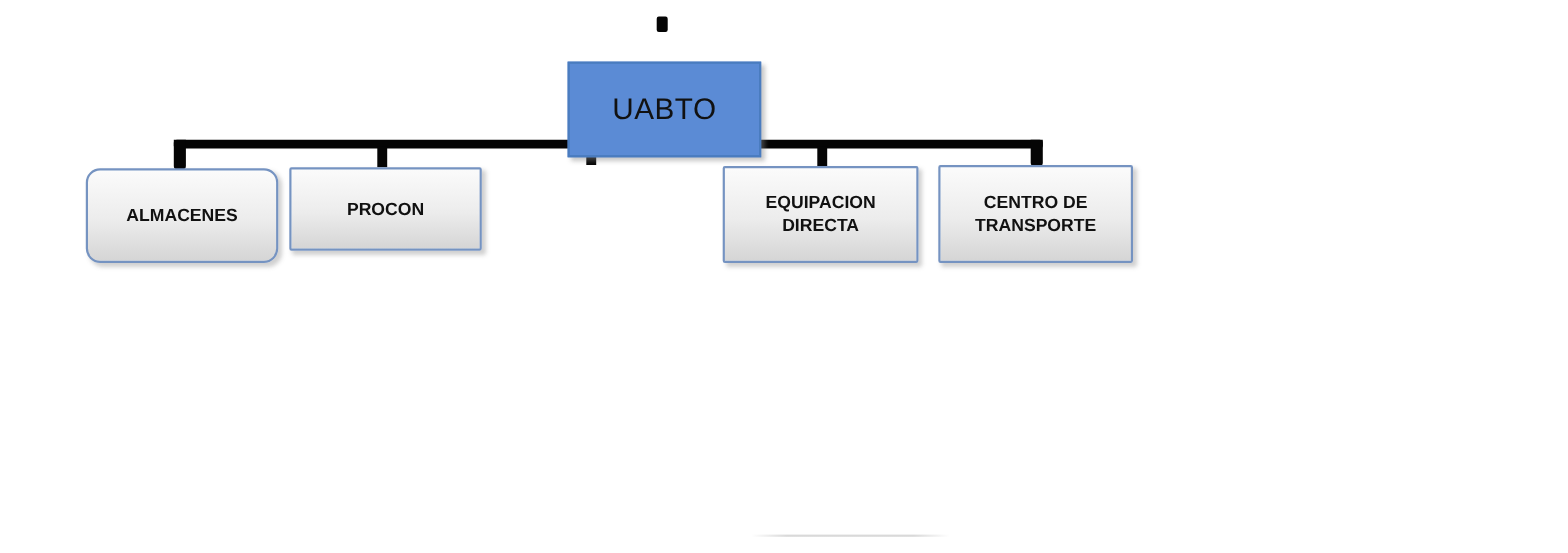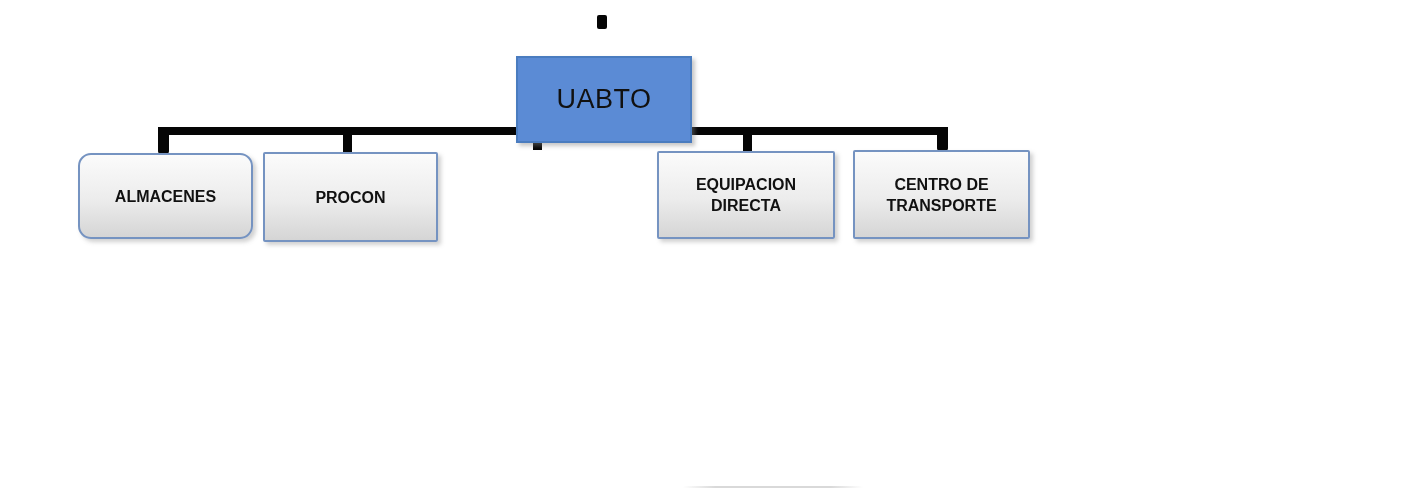--- a/index.html
+++ b/index.html
@@ -43,21 +43,21 @@
     background:linear-gradient(to bottom, var(--child-fill-top) 0%, #ececec 55%, var(--child-fill-bottom) 100%);
     border:2px solid var(--child-border);
     border-radius:2px;
     box-shadow:3px 3px 4px rgba(120,120,120,.35);
     font-size:16px;
     font-weight:bold;
     line-height:21px;
     padding:4px 10px;
   }
   .node-c1{left:78px;  top:153px; width:175px; height:86px;border-radius:13px;}
-  .node-c2{left:263px; top:152px; width:175px; height:90px;}
+  .node-c2{left:263px; top:152px; width:175px; height:76px;}
   .node-c3{left:451px; top:149px; width:177px; height:88px;}
   .node-c4{left:657px; top:151px; width:178px; height:88px;}
   .node-c5{left:853px; top:150px; width:177px; height:89px;}
   .conn{
     position:absolute;
     background:var(--connector);
   }
   .conn-tick-top   {left:597px; top:15px;  width:10px; height:14px; border-radius:2px;}
   .conn-root-stub  {left:599px; top:113px; width:11px; height:17px;}
   .conn-bus        {left:158px; top:127px; width:790px; height:8px; border-radius:3px;}

